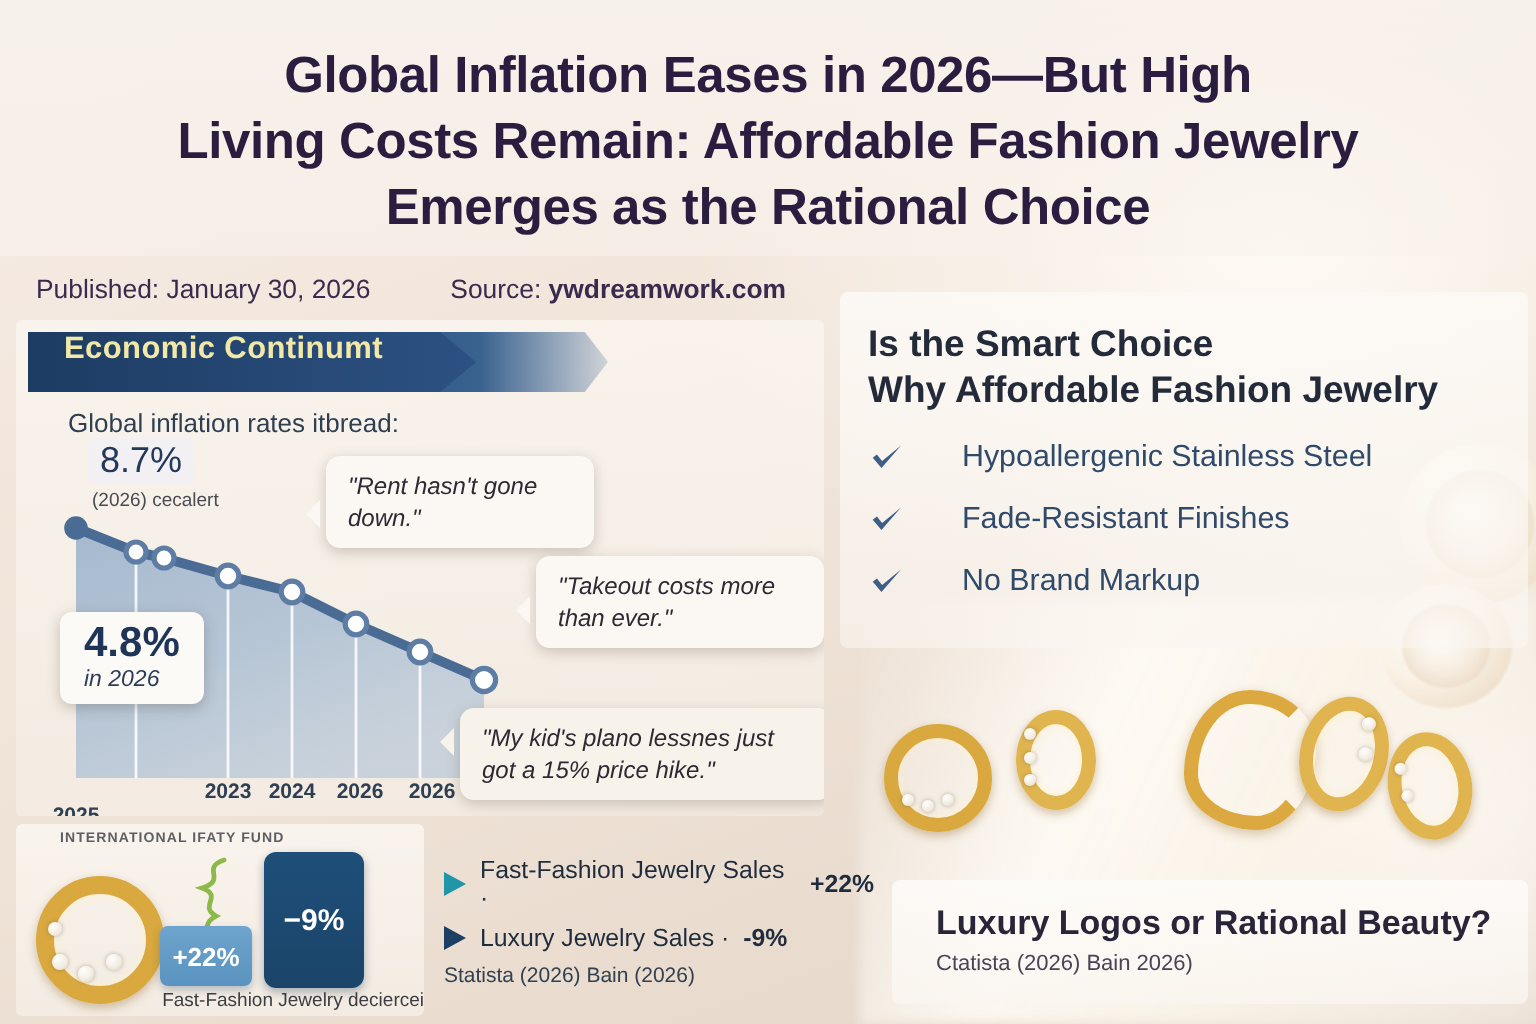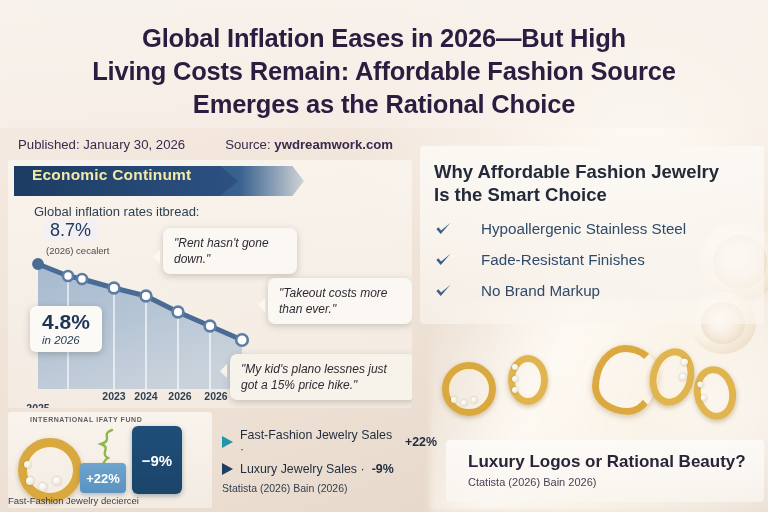--- a/index.html
+++ b/index.html
@@ -105,21 +105,21 @@
     background:linear-gradient(180deg,rgba(250,246,240,.88),rgba(245,239,231,.8));border-radius:3px;}
   .imf{position:absolute;left:22px;top:4px;font-size:7px;letter-spacing:.55px;color:#5d5f63;font-weight:700;}
   .barA{position:absolute;left:72px;top:51px;width:46px;height:30px;border-radius:4px;
     background:linear-gradient(180deg,#6ea4cd,#5a93c0);
     display:flex;align-items:center;justify-content:center;
     color:#fff;font-weight:700;font-size:13px;box-shadow:0 2px 4px rgba(40,70,100,.3);}
   .barB{position:absolute;left:124px;top:14px;width:50px;height:68px;border-radius:6px;
     background:linear-gradient(180deg,#1e4f79,#1b4469);
     display:flex;align-items:center;justify-content:center;
     color:#fff;font-weight:700;font-size:15px;box-shadow:0 2px 5px rgba(20,50,80,.35);}
-  .barcap{position:absolute;left:0;right:0;top:83px;text-align:left;font-size:9.5px;color:#3c3c42;}
+  .barcap{position:absolute;left:0;right:0;top:83px;text-align:right;font-size:9.5px;color:#3c3c42;}
   .squiggle{position:absolute;left:84px;top:16px;}
 
   
   .legend{position:absolute;left:222px;top:428px;width:215px;}
   .lg-row{display:flex;align-items:center;gap:7px;margin-bottom:6px;font-size:12.4px;color:#1f2c3d;}
   .tri{width:0;height:0;border-top:6px solid transparent;border-bottom:6px solid transparent;flex:0 0 auto;}
   .tri.teal{border-left:11px solid #2196a8;}
   .tri.navy{border-left:11px solid #1d3f63;}
   .lg-row b{font-weight:700;}
   .lg-src{font-size:10.5px;color:#33404f;margin-top:3px;}
@@ -157,21 +157,21 @@
     <i class="gem" style="left:22px;top:16px;width:7px;height:7px;"></i>
   </div>
   <div class="jw ring gold2" style="left:694px;top:366px;width:28px;height:40px;transform:rotate(-10deg);">
     <i class="gem" style="left:-2px;top:6px;width:6px;height:6px;"></i>
     <i class="gem" style="left:-1px;top:20px;width:6px;height:6px;"></i>
   </div>
 
   <div class="header"></div>
   <div class="title">
     <span class="l">Global Inflation Eases in 2026—But High</span>
-    <span class="l">Living Costs Remain: Affordable Fashion Source</span>
+    <span class="l">Living Costs Remain: Affordable Fashion Jewelry</span>
     <span class="l">Emerges as the Rational Choice</span>
   </div>
   <div class="meta">
     <div>Published: January 30, 2026</div>
     <div>
       <span>Source: </span><b>ywdreamwork.com</b>
     </div>
   </div>
 
   <div class="chart-card">
@@ -232,22 +232,22 @@
       <div class="c">in 2026</div>
     </div>
 
     <div class="bubble b1">"Rent hasn't gone down."</div>
     <div class="bubble b2">"Takeout costs more than ever."</div>
     <div class="bubble b3">"My kid's plano lessnes just got a 15% price hike."</div>
   </div>
 
   <div class="why-card">
     <div class="why-title">
+      <span style="display:block;">Is the Smart Choice</span>
       <span style="display:block;">Why Affordable Fashion Jewelry</span>
-      <span style="display:block;">Is the Smart Choice</span>
     </div>
     <div class="why-list">
       <div class="why-item">
         <span class="check">
           <svg viewBox="0 0 24 24" width="19" height="19">
               <path d="M3 12.5 L8.5 19 L21 4.5 L17.8 7.2 L8.9 14.6 L5.6 10.4 Z" fill="#3d5e86"></path>
             </svg>
         </span>
         <span class="t">Hypoallergenic Stainless Steel</span>
       </div>

